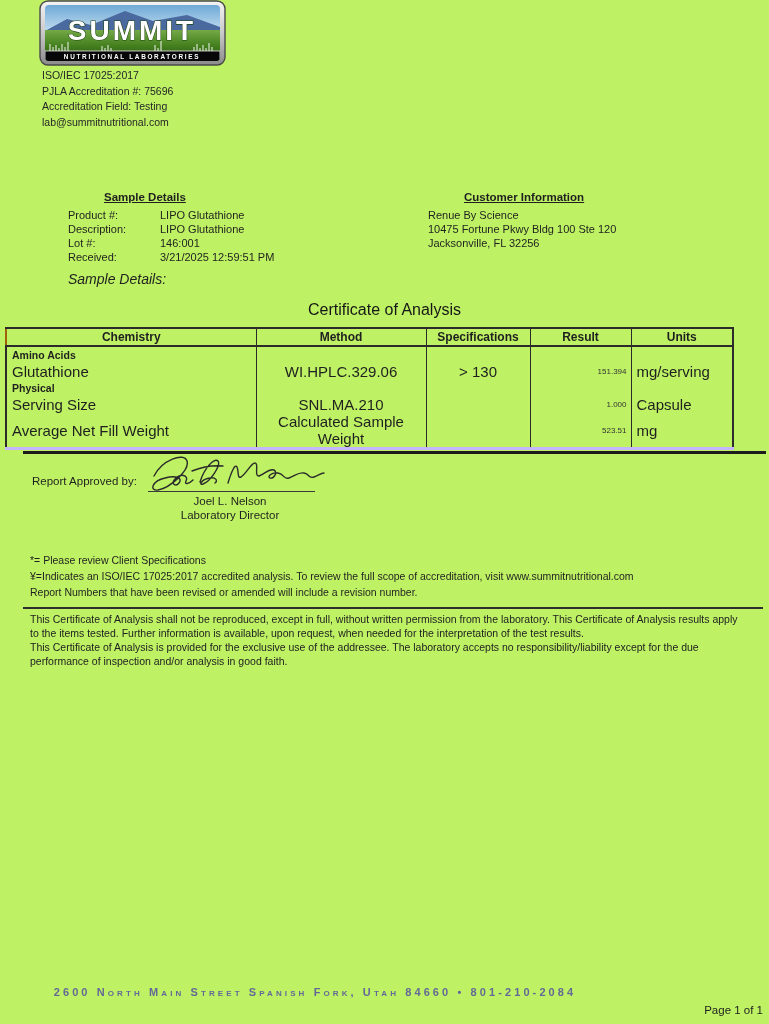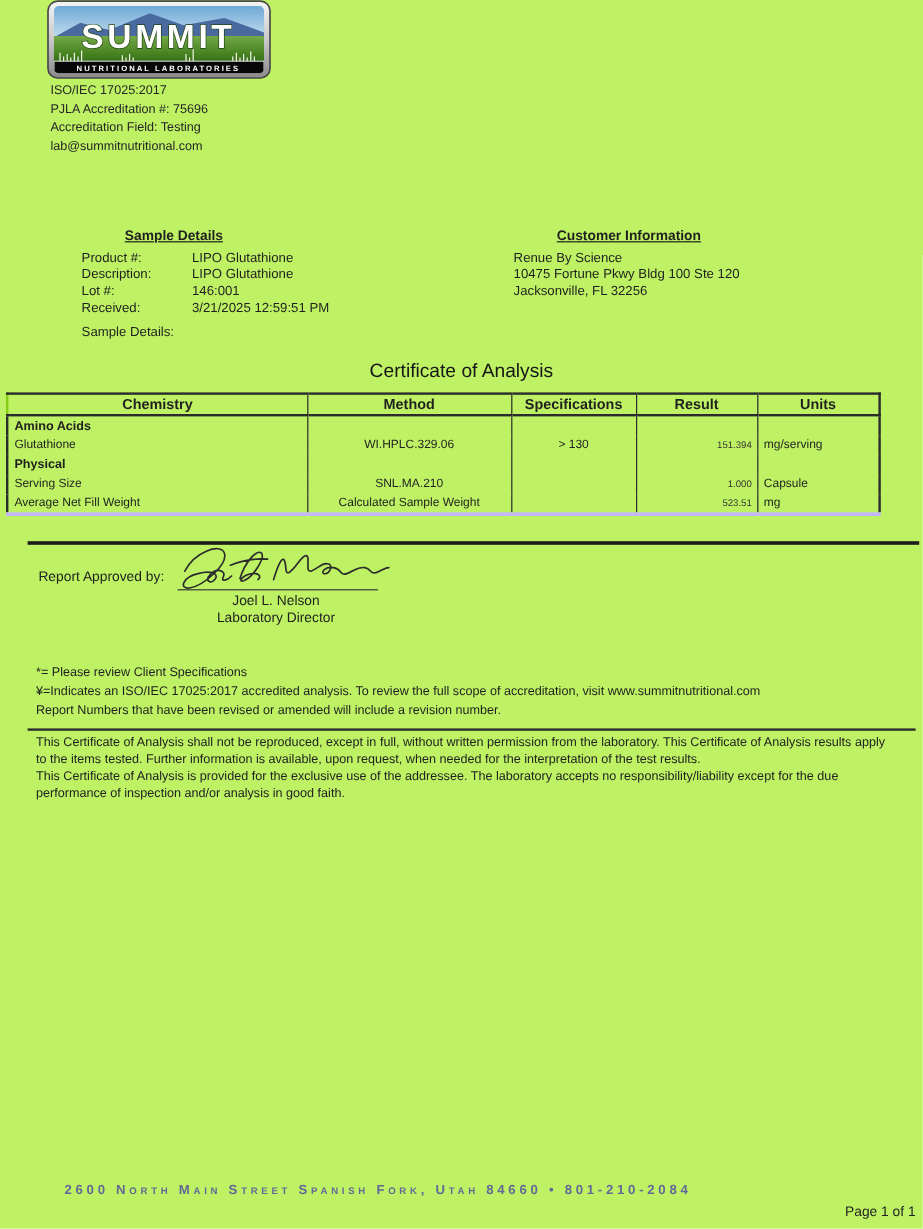--- a/index.html
+++ b/index.html
@@ -20,35 +20,35 @@
   .report-info { position: absolute; left: 428px; top: 124px; font-size: 12px; line-height: 17.5px; }
   .report-info .row { display: flex; }
   .report-info .lbl { width: 110px; }
   .report-info .val { }
 
   
   .block-heading { font-size: 11.5px; font-weight: bold; text-decoration: underline; margin-bottom: 4px; margin-left: 36px; }
   .sample { position: absolute; left: 68px; top: 190px; font-size: 11px; line-height: 14px; }
   .sample .row { display: flex; }
   .sample .lbl { width: 92px; }
-  .sample-extra { position: absolute; left: 68px; top: 271px; font-size: 11px; }
+  .sample-extra { position: absolute; left: 68px; top: 271px; font-size: 14px; font-style: italic; }
   .customer { position: absolute; left: 428px; top: 190px; font-size: 11px; line-height: 14px; }
 
   
   .coa-title { position: absolute; left: 0; top: 301px; width: 769px; text-align: center; font-size: 16px; color: #161616; }
   .coa-table { position: absolute; left: 5px; top: 327px; border-collapse: collapse; table-layout: fixed; width: 727px; }
   .coa-table th {
     border: 1px solid #2b2b2b; border-top: 2px solid #2b2b2b; border-bottom: 2px solid #2b2b2b;
     font-size: 12px; font-weight: bold; height: 17px; text-align: center; padding: 1px 2px;
   }
-  .coa-table th:first-child { border-left: 2px solid #84cc16; }
+  .coa-table th:first-child { border-left: 2px solid #a16207; }
   .coa-table th:last-child { border-right: 2px solid #2b2b2b; }
   .coa-table td {
     border-left: 1px solid #2b2b2b; border-right: 1px solid #2b2b2b;
-    font-size: 10px; height: 16.5px; padding: 0 5px; vertical-align: middle;
+    font-size: 15px; height: 16.5px; padding: 0 5px; vertical-align: middle;
   }
   .coa-table td:first-child { border-left: 2px solid #2b2b2b; }
   .coa-table td:last-child { border-right: 2px solid #2b2b2b; }
   .coa-table tr.last td { border-bottom: 3px solid #c4b5fd; }
   .coa-table td.cat { font-weight: bold; font-size: 10.5px; }
   .coa-table td.center { text-align: center; }
   .coa-table td.result { text-align: right; font-size: 8px; color: #333; padding-right: 4px; }
 
   
   .rule-thick { position: absolute; left: 23px; top: 451px; width: 743px; height: 2.5px; background: #1c1c1c; }

